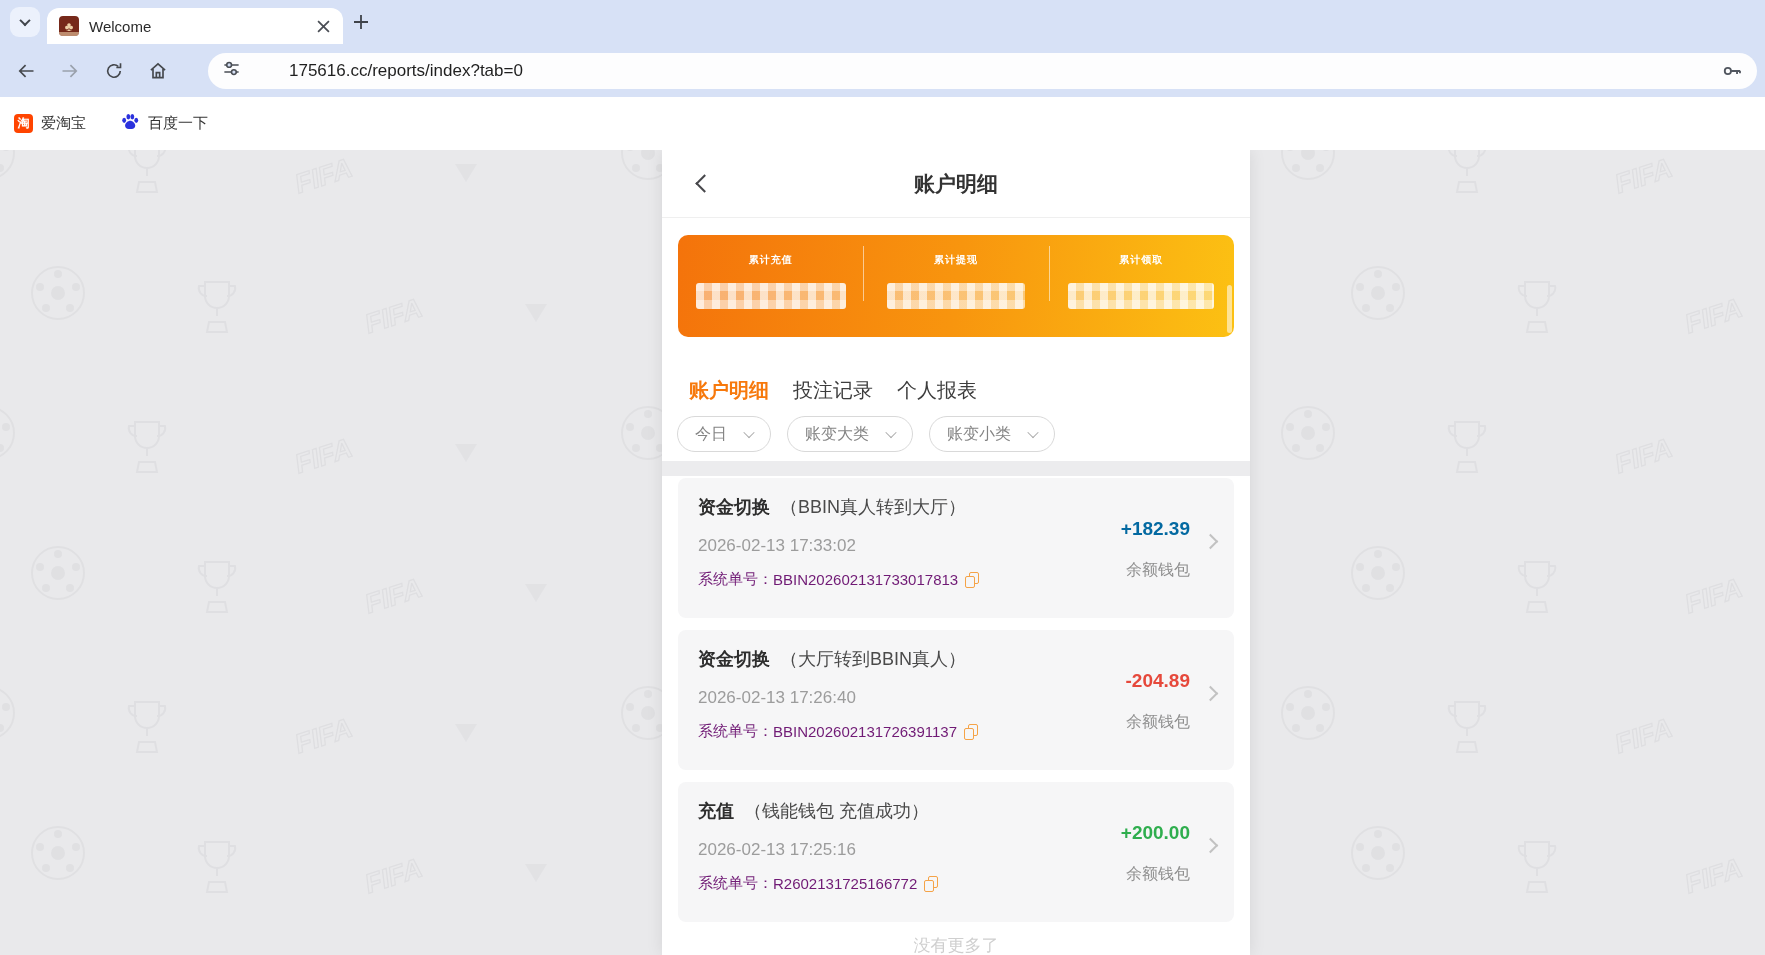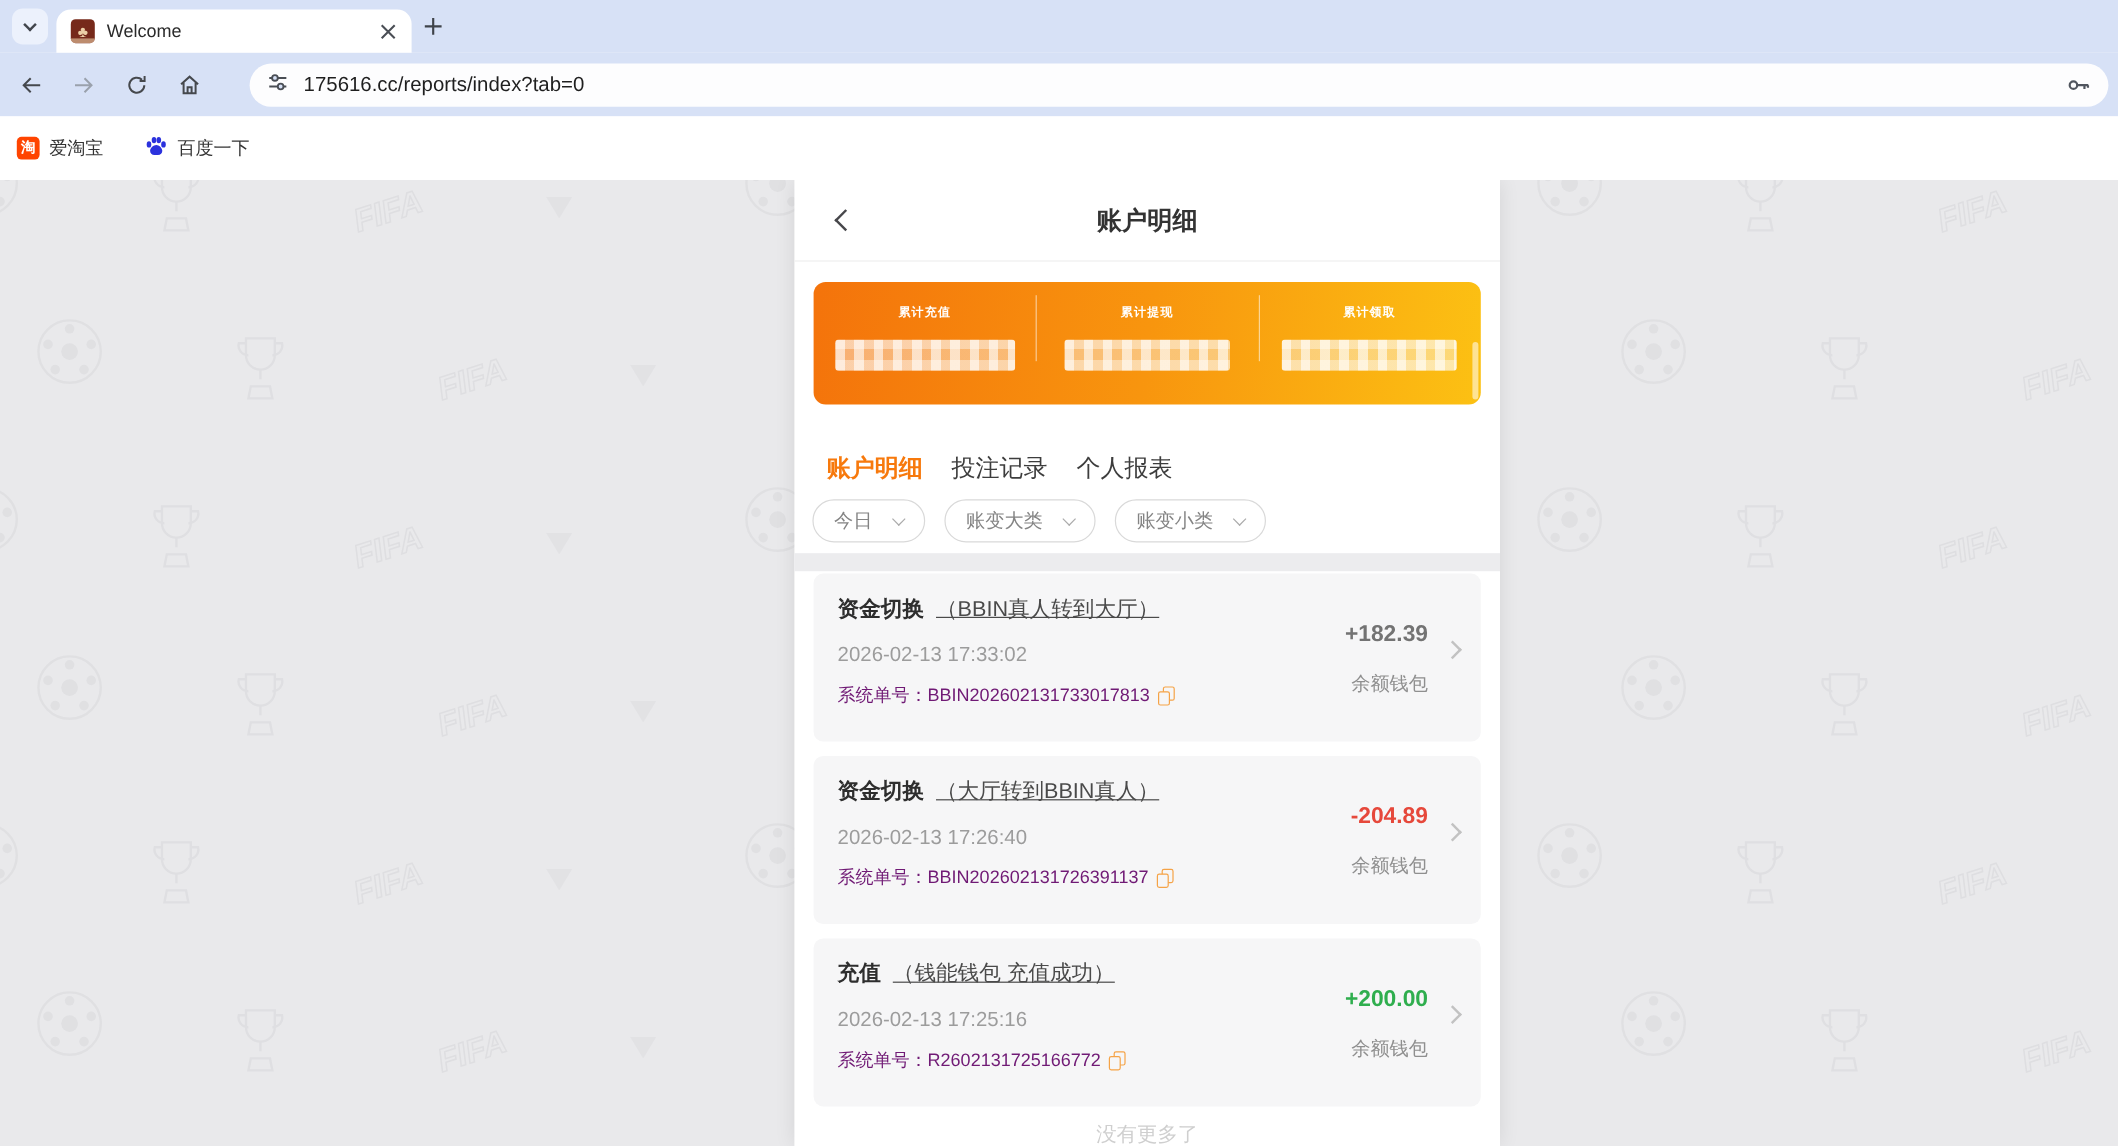--- a/index.html
+++ b/index.html
@@ -17,21 +17,21 @@
   .favicon { width:20px; height:20px; border-radius:4px; background:#76291a; color:#eccfa6;
     font-size:13px; display:flex; align-items:center; justify-content:center; position:relative; overflow:hidden; flex:0 0 20px; }
   .favicon::after { content:""; position:absolute; bottom:0; left:0; right:0; height:4px; background:rgba(236,207,166,.6); }
   .tab-title { margin-left:10px; font-size:15px; color:#2b2b2b; white-space:nowrap; }
   .tab-close { margin-left:auto; width:16px; height:16px; display:flex; align-items:center; justify-content:center; }
   .newtab-btn { position:absolute; left:352px; top:13px; width:18px; height:18px; }
 
   .toolbar { height:53px; background:#d7e1f6; display:flex; align-items:center; padding:0 8px 0 16px; }
   .nav-ic { width:20px; height:20px; margin-right:24px; flex:0 0 auto; }
   .omnibox { flex:1; height:36px; border-radius:18px; background:#fdfdfe; display:flex;
-    align-items:center; padding:0 14px; margin-left:16px; }
+    align-items:center; padding:0 14px; margin-left:16px;gap:36px; }
   .url-text { margin-left:12px; font-size:17px; color:#1f1f1f; }
   .key-ic { margin-left:auto; width:22px; height:22px; }
 
   .bookmarks { height:53px; background:#fff; display:flex; align-items:center; padding-left:14px; gap:34px; }
   .bookmark { display:flex; align-items:center; gap:8px; font-size:15px; color:#333; }
   .bm-taobao { width:19px; height:19px; border-radius:4px; background:#ff4400; color:#fff;
     font-size:12px; font-weight:bold; display:flex; align-items:center; justify-content:center; }
 
   
   .content { position:relative; height:805px; background:#e9e9eb; overflow:hidden; }
@@ -72,21 +72,21 @@
   .filters { display:flex; gap:16px; margin:12px 0 0 15px; }
   .chip { height:36px; border:1px solid #d9d9d9; border-radius:18px; display:flex;
     align-items:center; padding:0 17px; font-size:16px; color:#848484; gap:18px; background:#fff; }
   .chip .caret-down { border-color:#ababab; border-width:1.5px; }
 
   .strip { height:15px; background:#ececee; margin-top:9px; }
 
   .list { display:flex; flex-direction:column; gap:12px; padding:2px 16px 0; }
   .txn { height:140px; background:#f6f6f7; border-radius:8px; position:relative; padding:17px 20px; }
   .t-title { font-size:18px; color:#2e2e2e; font-weight:700; display:flex; align-items:flex-start; }
-  .t-sub { font-weight:400; color:#4a4a4a; margin-left:10px; font-size:18px;text-decoration:underline; }
+  .t-sub { font-weight:400; color:#4a4a4a; margin-left:10px; font-size:18px; }
   .t-date { margin-top:17px; font-size:17px; color:#9c9c9c; }
   .t-order { margin-top:14px; font-size:15px; color:#701a75; display:flex; align-items:center; }
   .copy { position:relative; width:13px; height:15px; display:inline-block; margin-left:7px; }
   .copy::before { content:""; position:absolute; left:3.5px; top:0; width:8px; height:10px;
     border:1.5px solid #f5a347; border-radius:2px; }
   .copy::after { content:""; position:absolute; left:0; top:3.5px; width:8px; height:10px;
     border:1.5px solid #f5a347; border-radius:2px; background:#f6f6f7; }
   .amount { position:absolute; top:40px; right:44px; font-size:19px; font-weight:600; }
   .wallet { position:absolute; top:82px; right:44px; font-size:16px; color:#8f8f8f; }
   .chev-r { position:absolute; right:18px; top:58px; width:11px; height:11px;
@@ -599,21 +599,21 @@
         <div class="t-title">
           <span>资金切换</span>
           <span class="t-sub">（BBIN真人转到大厅）</span>
         </div>
         <div class="t-date">2026-02-13 17:33:02</div>
         <div class="t-order">
           <span>系统单号：</span>
           <span>BBIN202602131733017813</span>
           <span class="copy"></span>
         </div>
-        <div class="amount" style="color: #737373;">+182.39</div>
+        <div class="amount" style="color: #0369a1;">+182.39</div>
         <div class="wallet">余额钱包</div>
         <span class="chev-r"></span>
       </div>
 
       <div class="txn">
         <div class="t-title">
           <span>资金切换</span>
           <span class="t-sub">（大厅转到BBIN真人）</span>
         </div>
         <div class="t-date">2026-02-13 17:26:40</div>

